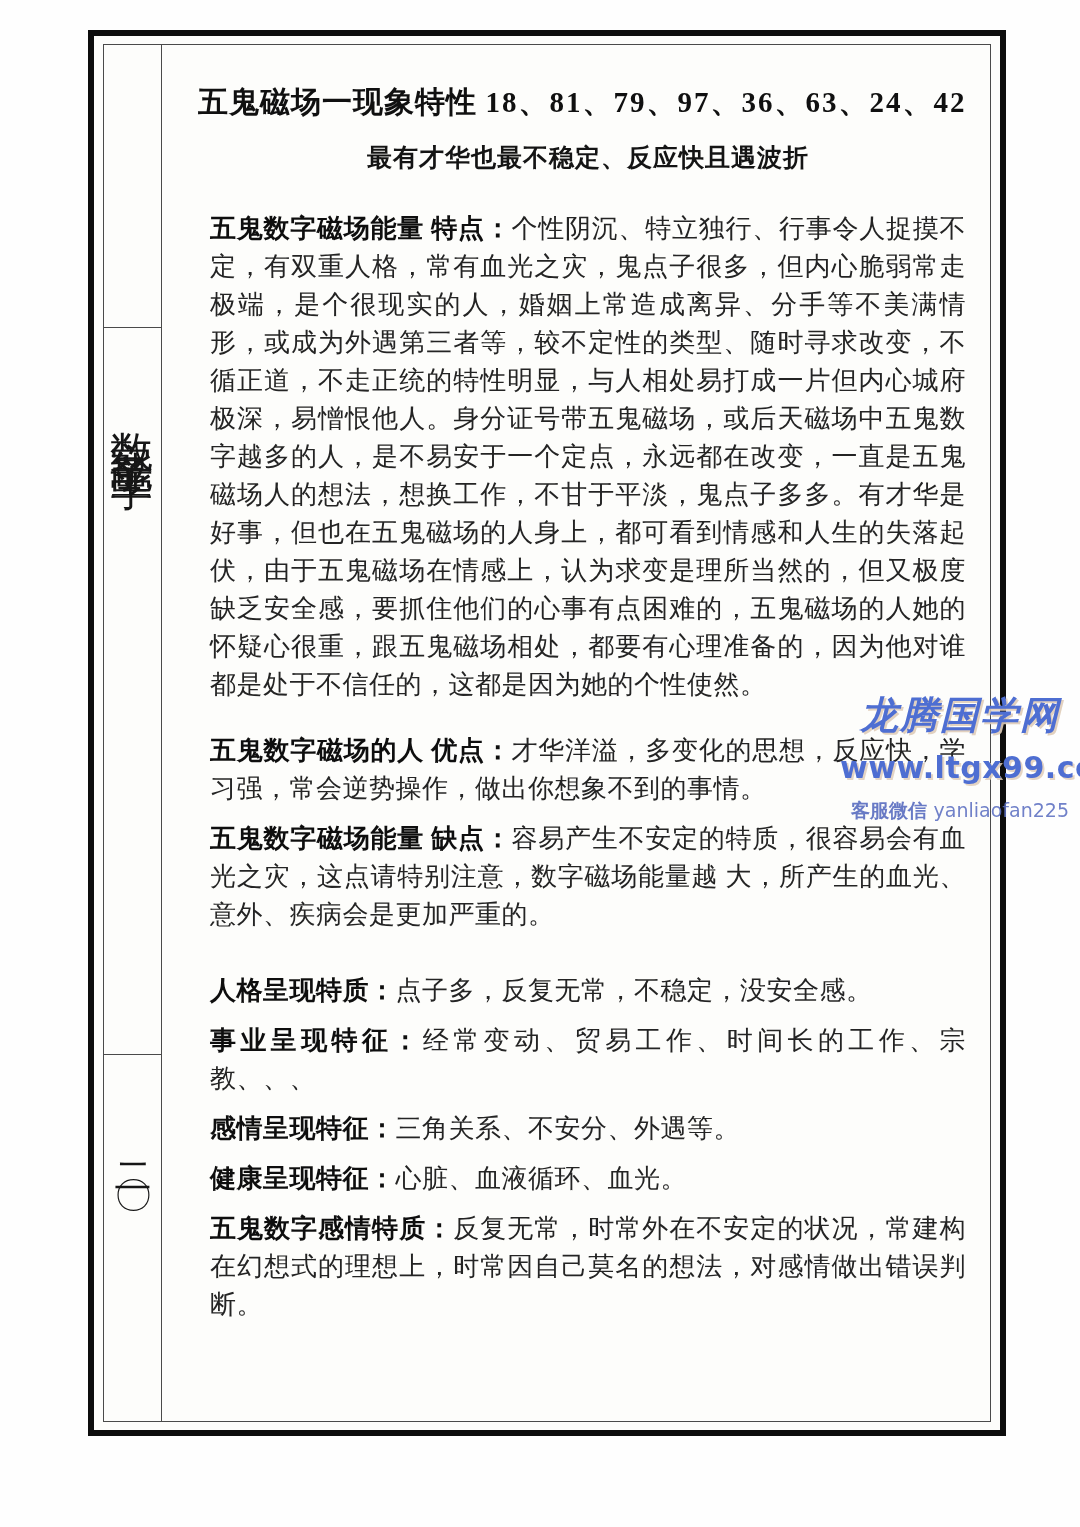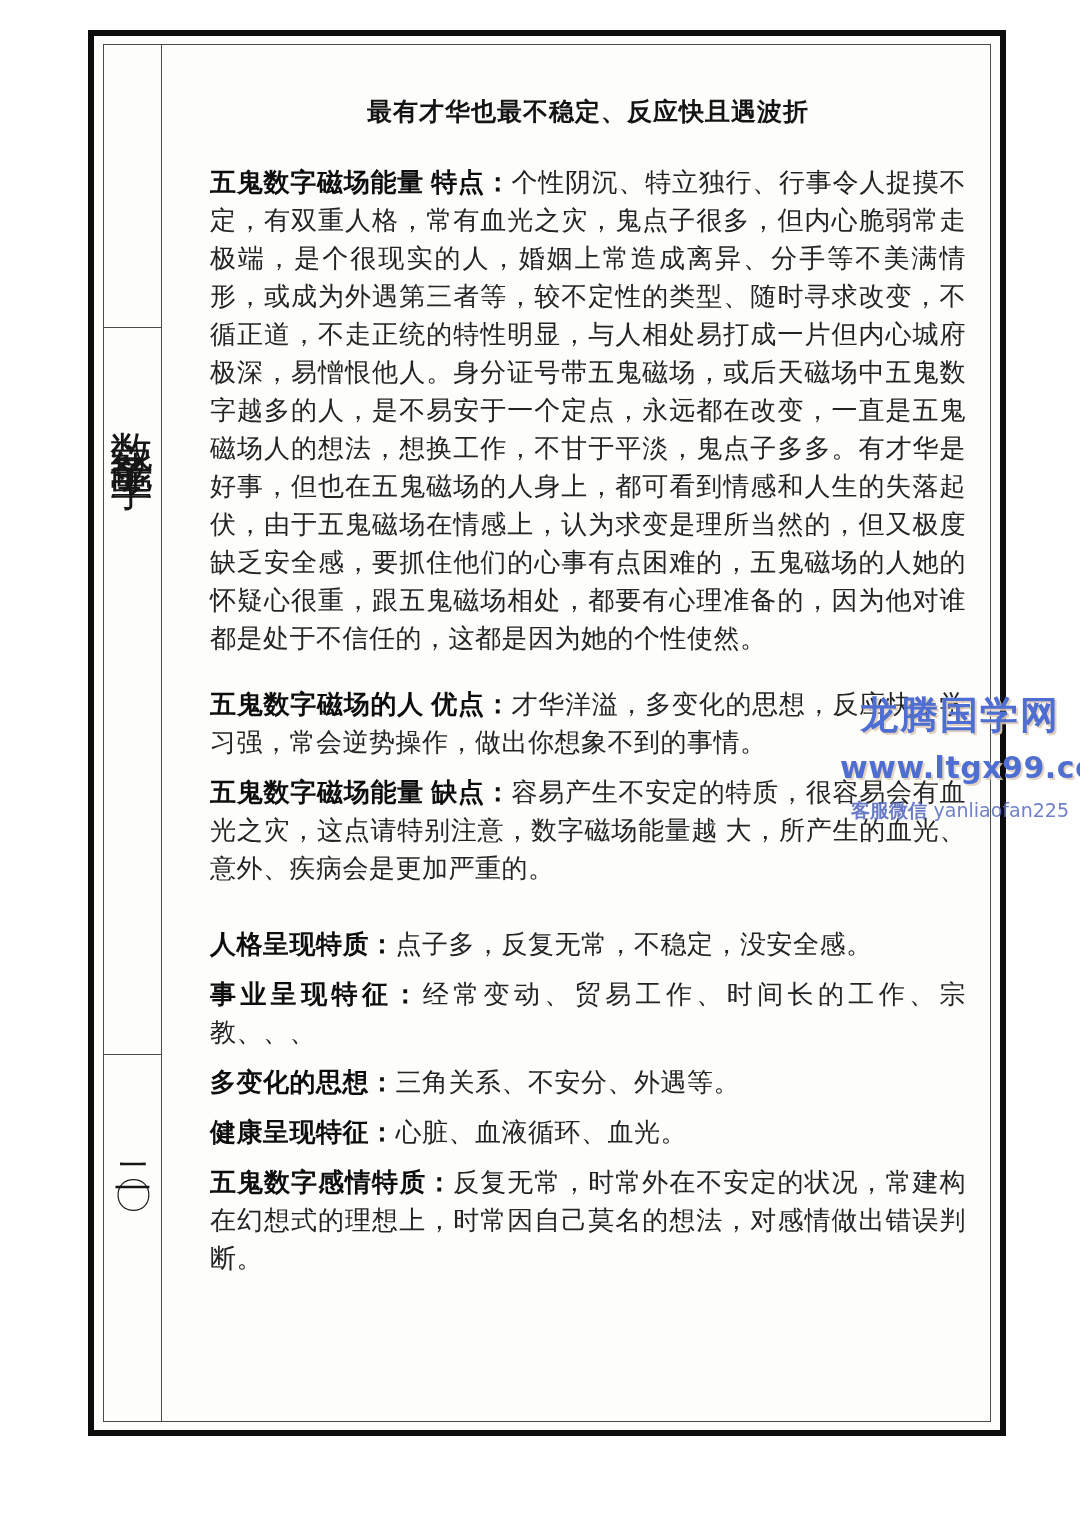--- a/index.html
+++ b/index.html
@@ -59,42 +59,43 @@
         <div class="cell cell-top"></div>
         <div class="cell cell-mid">
           <span class="vtext book-title">数字能量学</span>
         </div>
         <div class="cell cell-bottom">
           <span class="vtext page-num">二〇</span>
         </div>
       </aside>
 
       <main class="content">
+        <h1 class="title"><span class="title-cn">五鬼磁场一现象特性</span> <span class="title-nums">18、81、79、97、36、63、24、42</span></h1>
 
         <div class="subtitle">最有才华也最不稳定、反应快且遇波折</div>
 
         <p class="para first-para gap-after"><b class="lead">五鬼数字磁场能量 特点：</b><span>个性阴沉、特立独行、行事令人捉摸不定，有双重人格，常有血光之灾，鬼点子很多，但内心脆弱常走极端，是个很现实的人，婚姻上常造成离异、分手等不美满情形，或成为外遇第三者等，较不定性的类型、随时寻求改变，不循正道，不走正统的特性明显，与人相处易打成一片但内心城府极深，易憎恨他人。身分证号带五鬼磁场，或后天磁场中五鬼数字越多的人，是不易安于一个定点，永远都在改变，一直是五鬼磁场人的想法，想换工作，不甘于平淡，鬼点子多多。有才华是好事，但也在五鬼磁场的人身上，都可看到情感和人生的失落起伏，由于五鬼磁场在情感上，认为求变是理所当然的，但又极度缺乏安全感，要抓住他们的心事有点困难的，五鬼磁场的人她的怀疑心很重，跟五鬼磁场相处，都要有心理准备的，因为他对谁都是处于不信任的，这都是因为她的个性使然。</span></p>
 
         <p class="para"><b class="lead">五鬼数字磁场的人 优点：</b><span>才华洋溢，多变化的思想，反应快，学习强，常会逆势操作，做出你想象不到的事情。</span></p>
 
         <p class="para gap-after-lg"><b class="lead">五鬼数字磁场能量 缺点：</b><span>容易产生不安定的特质，很容易会有血光之灾，这点请特别注意，数字磁场能量越 大，所产生的血光、意外、疾病会是更加严重的。</span></p>
 
         <p class="para"><b class="lead">人格呈现特质：</b><span>点子多，反复无常，不稳定，没安全感。</span></p>
 
         <p class="para"><b class="lead">事业呈现特征：</b><span>经常变动、贸易工作、时间长的工作、宗教、、、</span></p>
 
-        <p class="para"><b class="lead">多变化的思想：</b><span>三角关系、不安分、外遇等。</span></p>
+        <p class="para"><b class="lead">感情呈现特征：</b><span>三角关系、不安分、外遇等。</span></p>
 
         <p class="para"><b class="lead">健康呈现特征：</b><span>心脏、血液循环、血光。</span></p>
 
         <p class="para"><b class="lead">五鬼数字感情特质：</b><span>反复无常，时常外在不安定的状况，常建构在幻想式的理想上，时常因自己莫名的想法，对感情做出错误判断。</span></p>
 
       </main>
 
     </div>
   </div>
 
   <div class="watermark">
-    <div class="wm-site" style="color: rgb(78, 110, 210);">龙腾国学网</div>
+    <div class="wm-site" style="color: rgb(78, 110, 210); font-style: italic;">龙腾国学网</div>
     <div class="wm-url" style="color: rgb(78, 110, 210);">www.ltgx99.com</div>
     <div class="wm-contact" style="color: rgb(92, 111, 193);"><span>客服微信</span> <span class="wm-val">yanliaofan225</span></div>
   </div>
 </div>
 
 </body></html>

